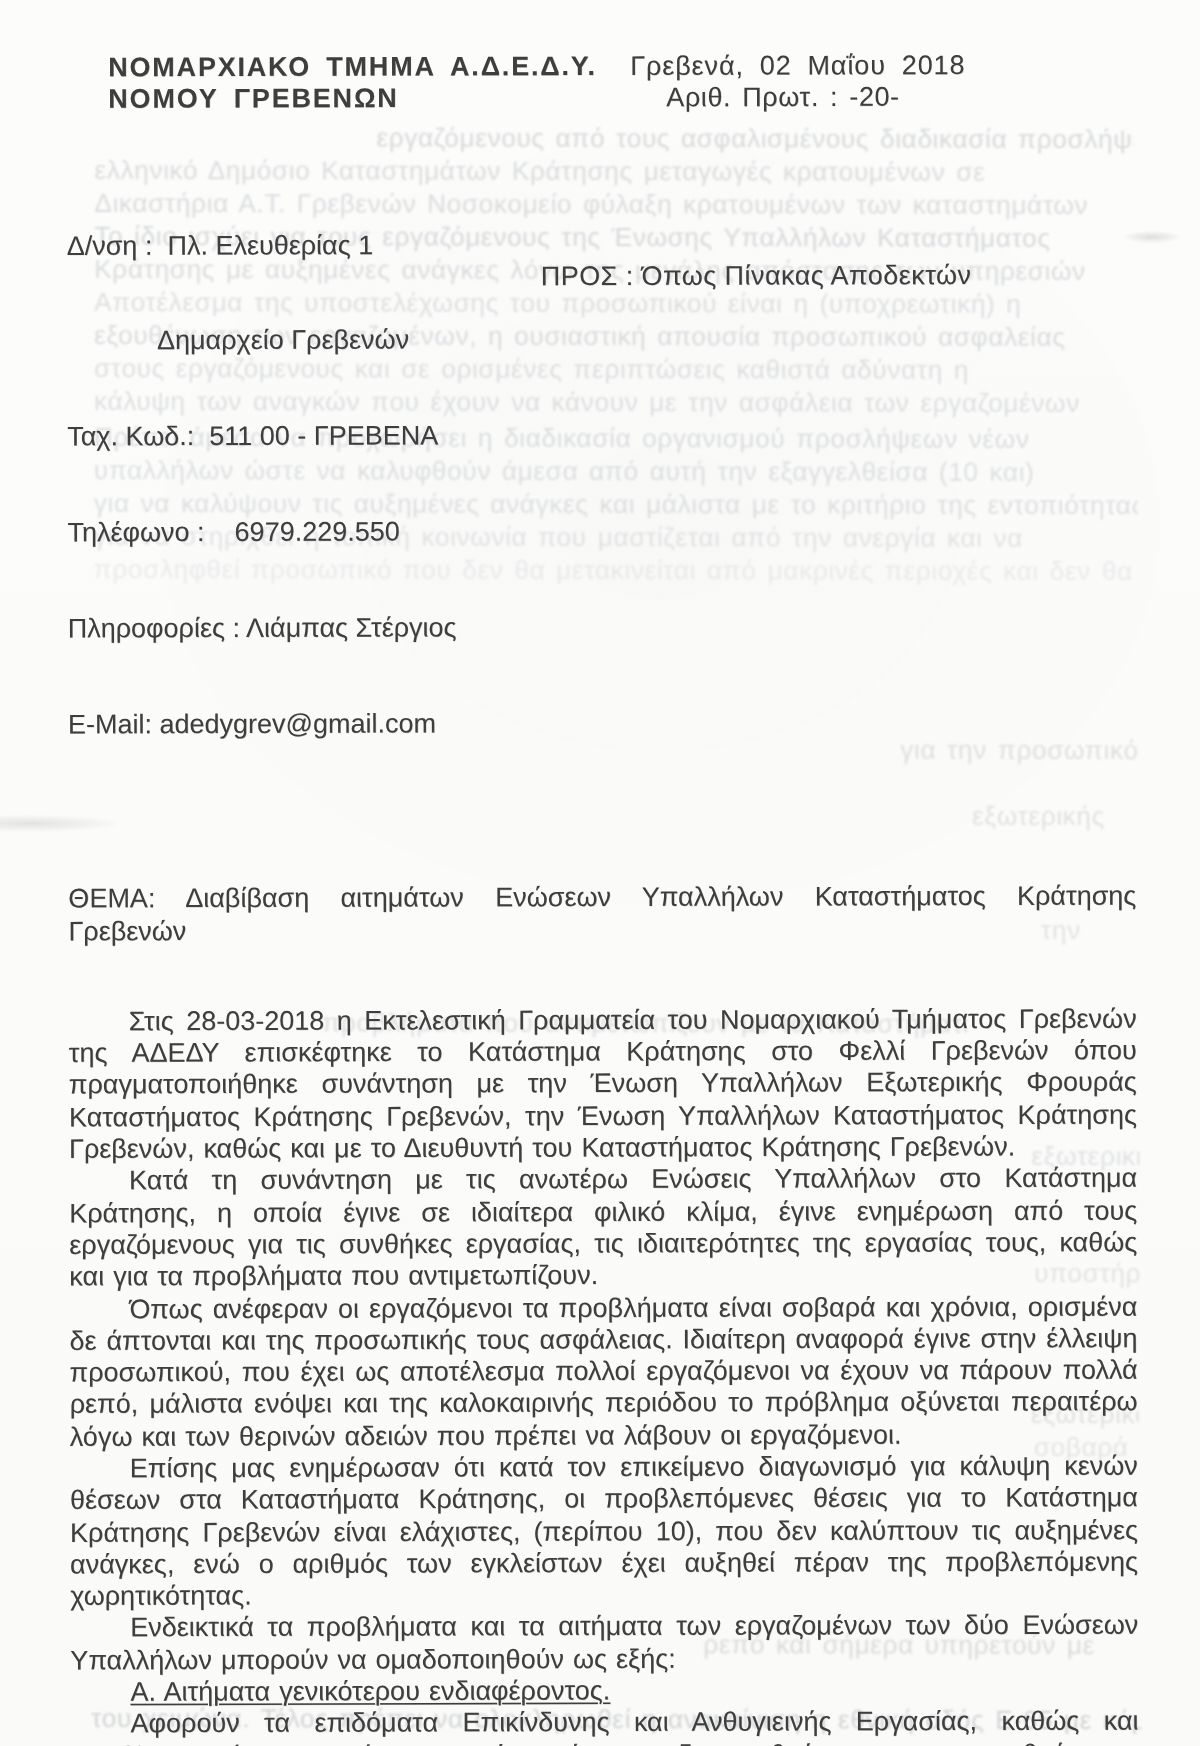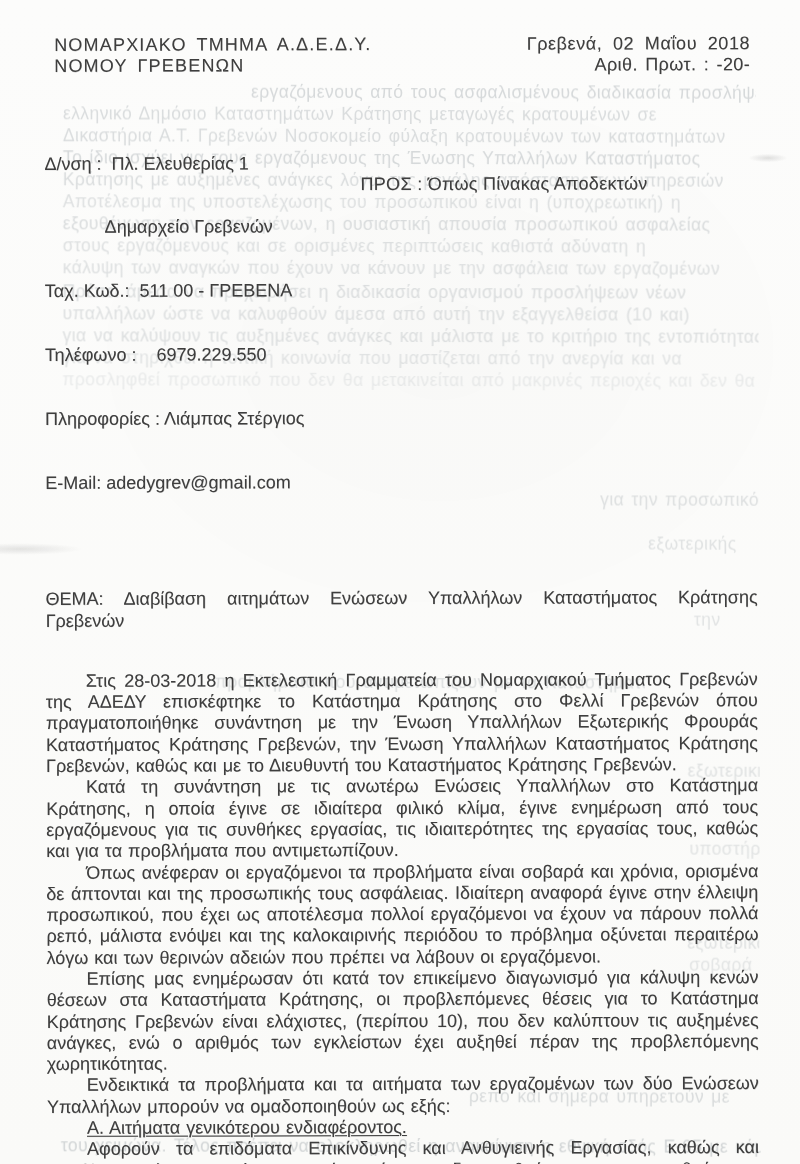--- a/index.html
+++ b/index.html
@@ -36,22 +36,22 @@
     position: absolute;
     left: 44px; right: 44px; top: 0;
     z-index: 1;
     transform: rotate(-.15deg);
     transform-origin: 50% 0;
     font-size: 18px;
     line-height: 21.3px;
     text-shadow: .3px .3px .4px rgba(90,90,90,.35);
   }
   .letterhead { position: relative; height: 43px; margin-top: 34px; }
-  .org { position: absolute; left: 10px; top: 0; letter-spacing: 1.2px; word-spacing: 4px; }
-  .dateblock { position: absolute; left: 376px; top: 0; width: 330px; letter-spacing: .6px; word-spacing: 5px; text-align: right; }
+  .org { position: absolute; left: 28px; top: 0; letter-spacing: 1.2px; word-spacing: 4px; font-weight: bold; }
+  .dateblock { position: absolute; left: 376px; top: 0; width: 330px; letter-spacing: .6px; word-spacing: 5px; }
   .proto { padding-left: 24px; letter-spacing: .4px; word-spacing: 2px; }
   .contact { margin-top: 33px; position: relative; white-space: pre; }
   .contact .ind { padding-left: 60px; }
   .recipient { position: absolute; left: 316px; top: 64px; letter-spacing: .3px; }
   .subject { margin-top: 31px; }
   .subject .sline1 { text-align: justify; text-align-last: justify; }
   .bodytext { margin-top: 39px; }
   .bodytext p {
     margin: 0;
     text-align: justify;

